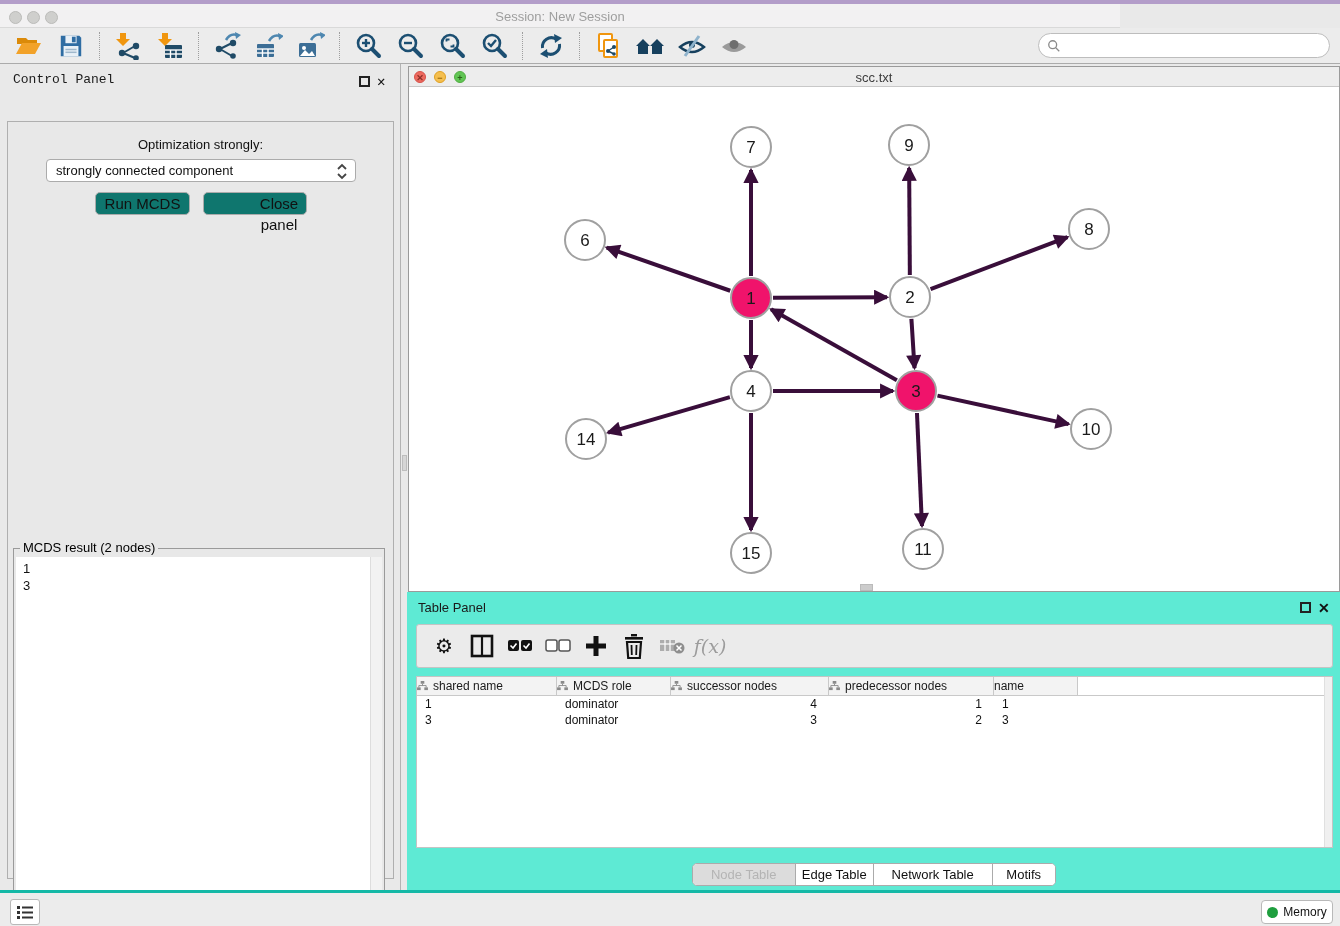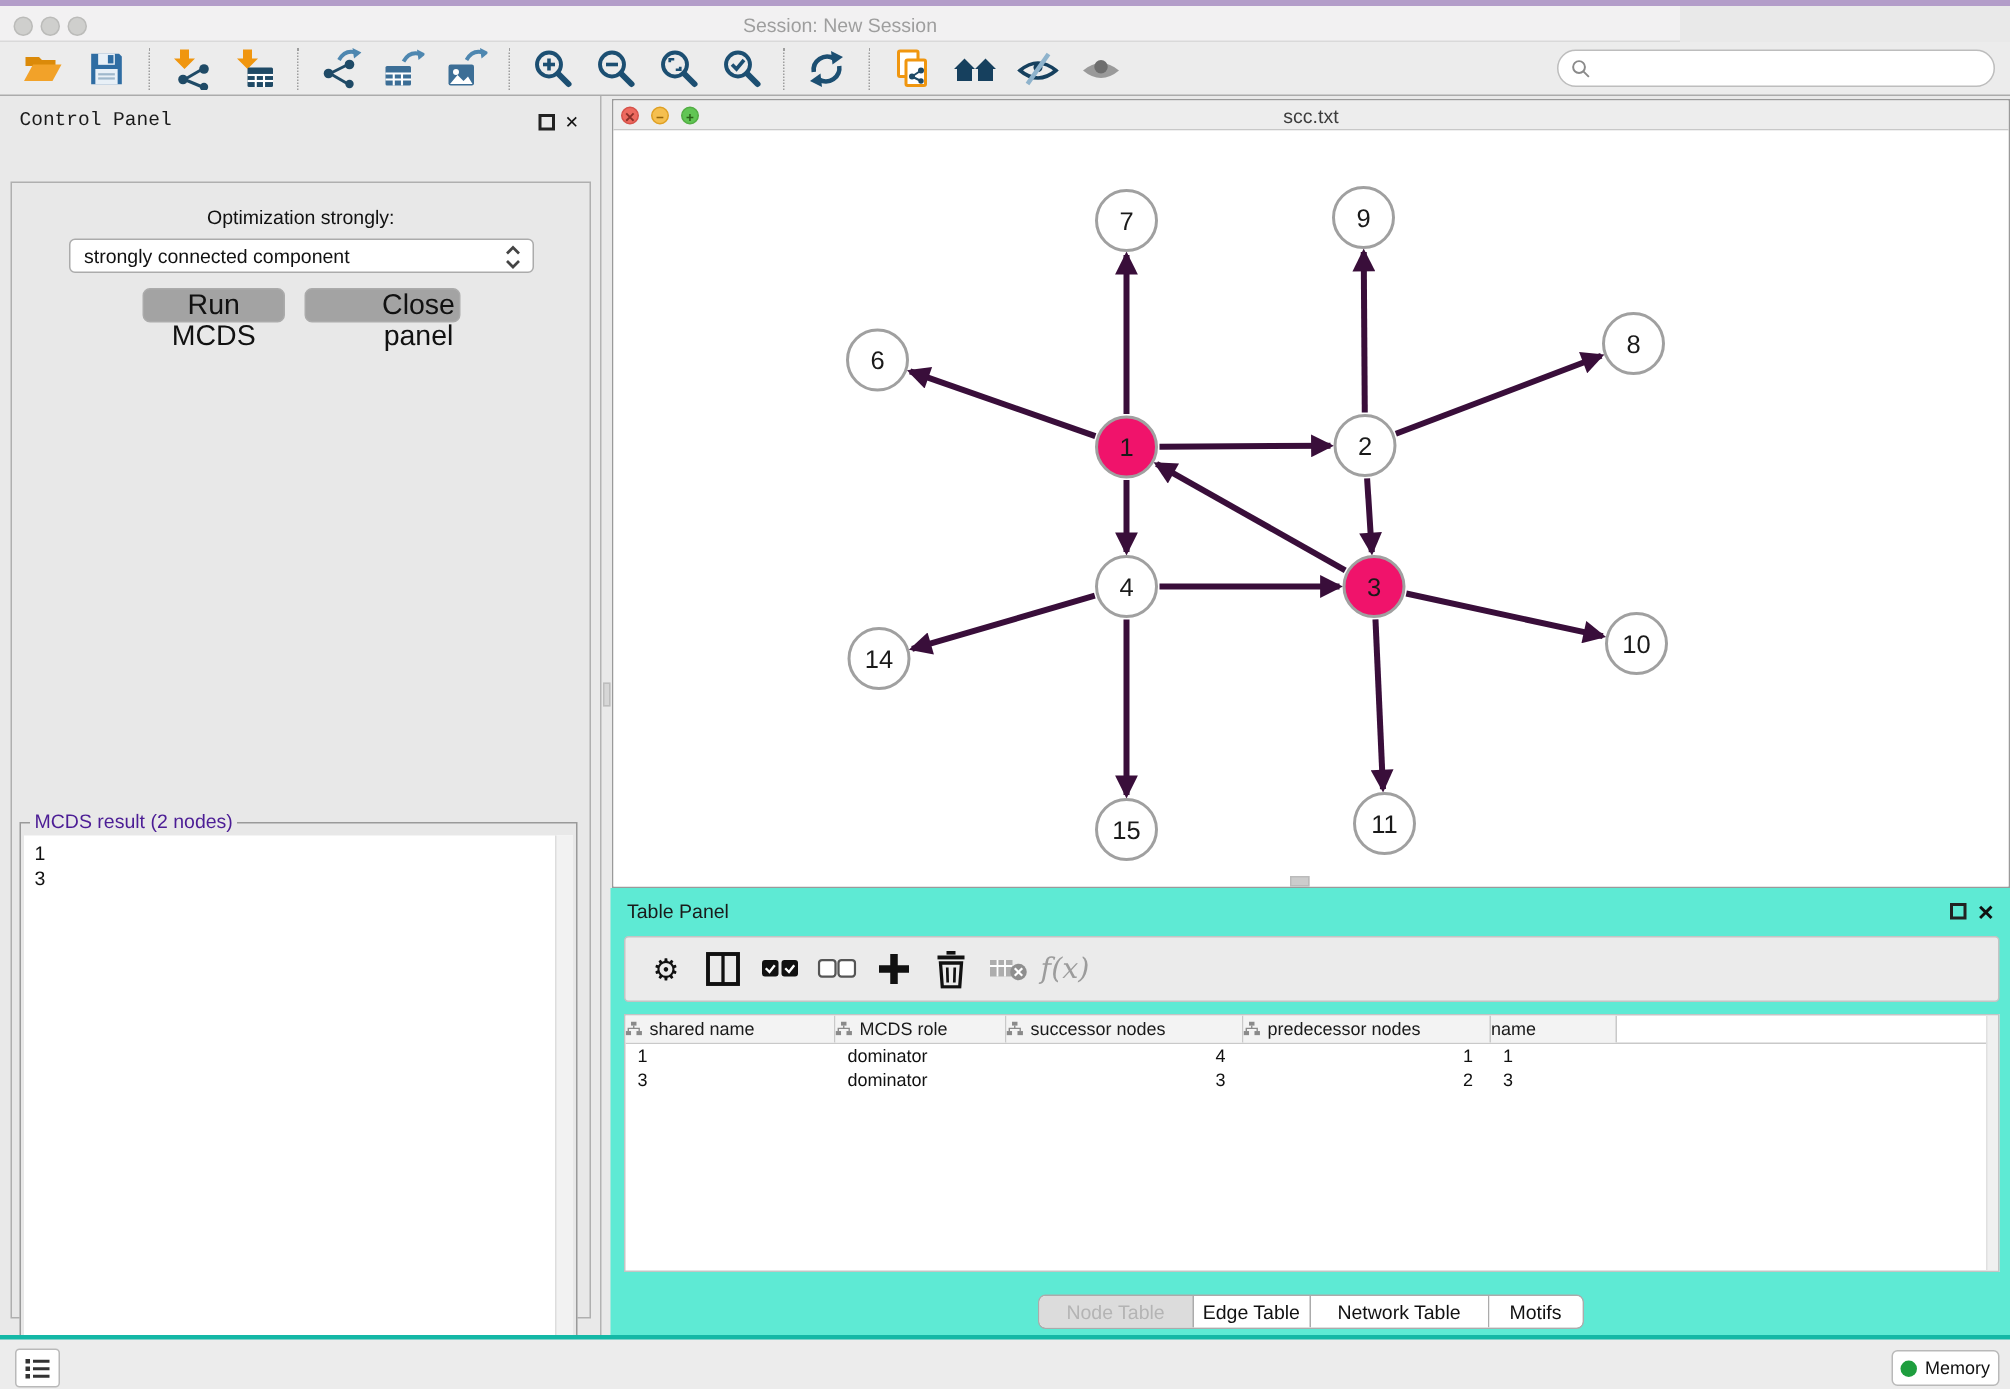--- a/index.html
+++ b/index.html
@@ -30,24 +30,24 @@
 
   .seg-tabs { position:absolute; display:flex; border:1px solid #ABABAB; border-radius:5px; overflow:hidden; background:#FFF; }
   .seg { font-size:13px; color:#111; background:#FFF; padding:3px 0; text-align:center; border-right:1px solid #ABABAB; }
   .seg:last-child { border-right:none; }
   .seg.disabled { background:#DCDCDC; color:#B4B4B4; }
 
   .cp-box { position:absolute; left:7px; top:57px; width:387px; height:758px; border:1px solid #AFAFAF; background:#E8E8E8; }
   .opt-label { position:absolute; left:0; top:15px; width:100%; text-align:center; font-size:13px; color:#111; }
   .dropdown { position:absolute; left:38px; top:37px; width:310px; height:23px; background:#FFF; border:1px solid #ABABAB; border-radius:4px; font-size:13px; color:#111; display:flex; align-items:center; padding-left:9px; }
   .dd-stepper { position:absolute; right:6px; top:2px; }
-  .btn { position:absolute; height:23px; background:#a3a3a3; border:1px solid #ABABAB; border-radius:5px; font-size:19px; color:#111; text-align:center; line-height:21px; }
+  .btn { position:absolute; height:23px; background:#0f766e; border:1px solid #ABABAB; border-radius:5px; font-size:15px; color:#111; text-align:center; line-height:21px; }
 
   .result-group { position:absolute; left:5px; top:426px; width:372px; height:378px; border:1px solid #9A9A9A; background:#E8E8E8; }
-  .result-legend { position:absolute; left:6px; top:-9px; background:#E8E8E8; padding:0 3px; font-size:13px; color:#4c1d95; }
+  .result-legend { position:absolute; left:6px; top:-9px; background:#E8E8E8; padding:0 3px; font-size:13px; color:#000000; }
   .result-white { position:absolute; left:2px; top:8px; right:2px; bottom:2px; background:#FFF; }
   .result-scroll { position:absolute; right:0; top:0; width:12px; bottom:0; background:#F2F2F2; border-left:1px solid #DDD; }
   .result-lines { padding:3px 0 0 7px; font-size:13px; color:#111; line-height:17px; white-space:pre-line; }
 
   
   .splitter { position:absolute; left:400px; top:64px; width:7px; height:826px; background:#E9E9E9; border-left:1px solid #B3B3B3; }
   .splitter-handle { position:absolute; left:1px; top:391px; width:5px; height:16px; background:#D6D6D6; border:1px solid #BDBDBD; }
 
   
   .net-window { position:absolute; left:408px; top:66px; width:932px; height:526px; background:#FFF; border:1px solid #9A9A9A; }

